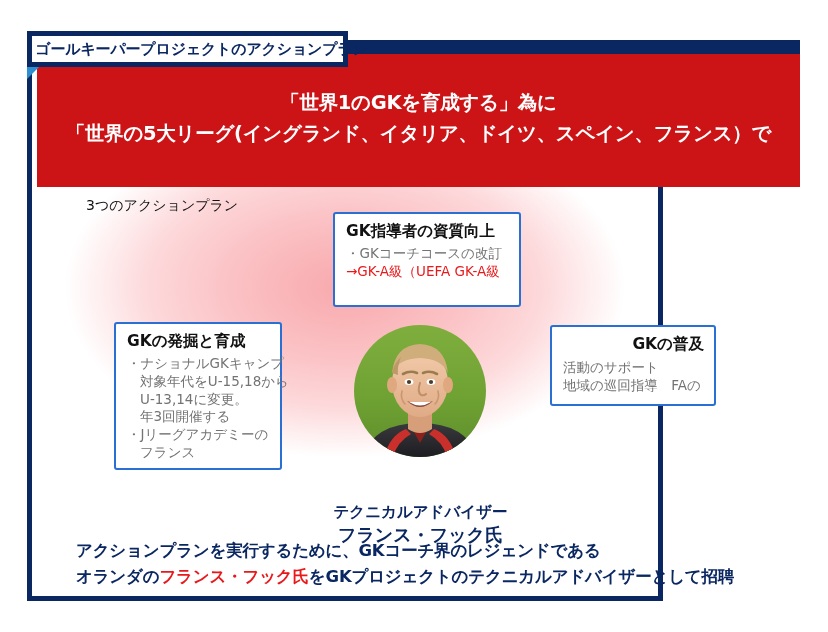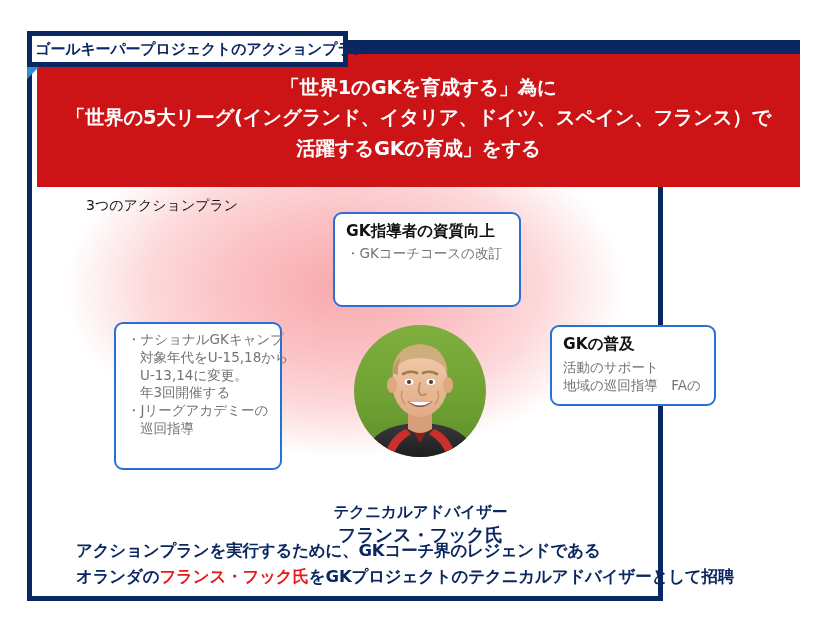--- a/index.html
+++ b/index.html
@@ -121,21 +121,21 @@
     color: #111111;
     font-weight: normal;
     white-space: nowrap;
   }
 
   
   .plan-box {
     position: absolute;
     background: #ffffff;
     border: 2.5px solid #2a6fd4;
-    border-radius: 9px;
+    border-radius: 3px;
     box-sizing: border-box;
     padding: 7px 10px 8px 11px;
   }
   .plan-title {
     font-size: 15.5px;
     font-weight: bold;
     color: #111111;
     white-space: nowrap;
     margin-bottom: 3px;
   }
@@ -144,21 +144,21 @@
     color: #737373;
     line-height: 1.32;
     white-space: nowrap;
   }
   .plan-line.red { color: #e8191c; }
   .plan-line.indent { padding-left: 13px; }
 
   .box-coach   { left: 301px; top: 167px; width: 188px; height: 95px; }
   .box-discover{ left: 82px;  top: 277px; width: 168px; height: 148px; }
   .box-spread  { left: 518px; top: 280px; width: 166px; height: 81px; }
-  .box-spread .plan-title { margin-bottom: 4px; }
+  .box-spread .plan-title { margin-bottom: 4px; text-align: right; }
 
   
   .portrait {
     position: absolute;
     left: 322px;
     top: 280px;
     width: 132px;
     height: 132px;
     border-radius: 50%;
     overflow: hidden;
@@ -198,38 +198,39 @@
 
 <div class="slide">
 
   <div class="frame">
     <div class="content-bg"></div>
 
     <div class="red-banner">
       <div class="red-banner-text">
         <div>「世界1のGKを育成する」為に</div>
         <div>「世界の5大リーグ(イングランド、イタリア、ドイツ、スペイン、フランス）で</div>
-        <div>活躍するGKの育成」をする</div>
       </div>
     </div>
 
     <div class="section-label">3つのアクションプラン</div>
 
     <div class="plan-box box-coach">
       <div class="plan-title">GK指導者の資質向上</div>
       <div class="plan-line">・GKコーチコースの改訂</div>
+      <div class="plan-line red">→GK-A級（UEFA GK-A級</div>
     </div>
 
     <div class="plan-box box-discover">
+      <div class="plan-title">GKの発掘と育成</div>
       <div class="plan-line">・ナショナルGKキャンプ</div>
       <div class="plan-line indent">対象年代をU-15,18から</div>
       <div class="plan-line indent">U-13,14に変更。</div>
       <div class="plan-line indent">年3回開催する</div>
       <div class="plan-line">・Jリーグアカデミーの</div>
-      <div class="plan-line indent">巡回指導</div>
+      <div class="plan-line indent">フランス</div>
     </div>
 
     <div class="plan-box box-spread">
       <div class="plan-title">GKの普及</div>
       <div class="plan-line">活動のサポート</div>
       <div class="plan-line">地域の巡回指導　FAの</div>
     </div>
 
     <div class="portrait">
       <svg width="132" height="132" viewBox="0 0 132 132">

